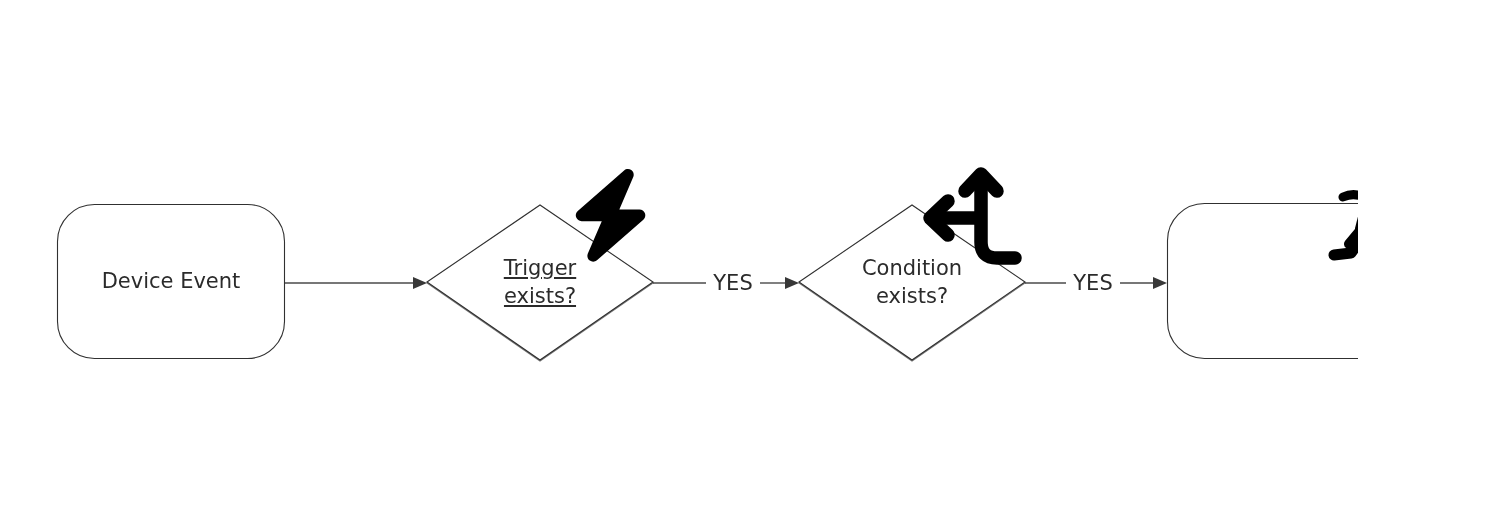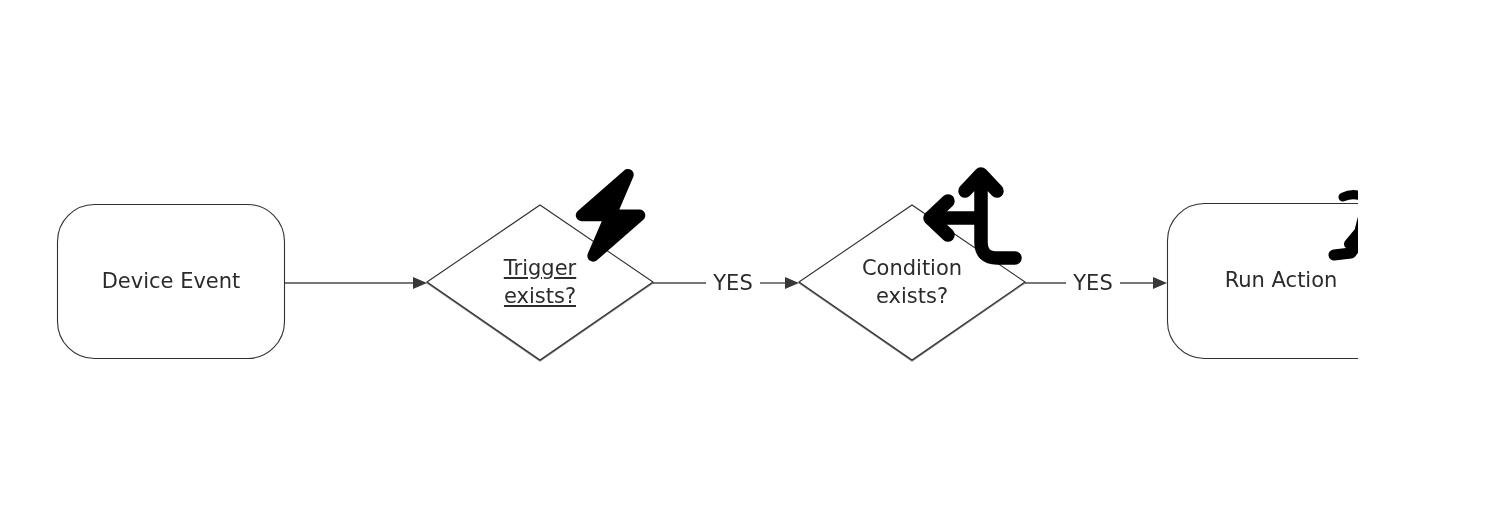--- a/index.html
+++ b/index.html
@@ -118,14 +118,13 @@
   <div class="lbl" id="lbl-device">Device Event</div>
 
   <div class="lbl" id="lbl-trigger">Trigger exists?</div>
 
   <div class="lbl" id="lbl-yes1">YES</div>
 
   <div class="lbl" id="lbl-condition">Condition exists?</div>
 
   <div class="lbl" id="lbl-yes2">YES</div>
 
-  <div class="lbl" id="lbl-run">Run Action</div>
 </div>
 
 </body></html>

